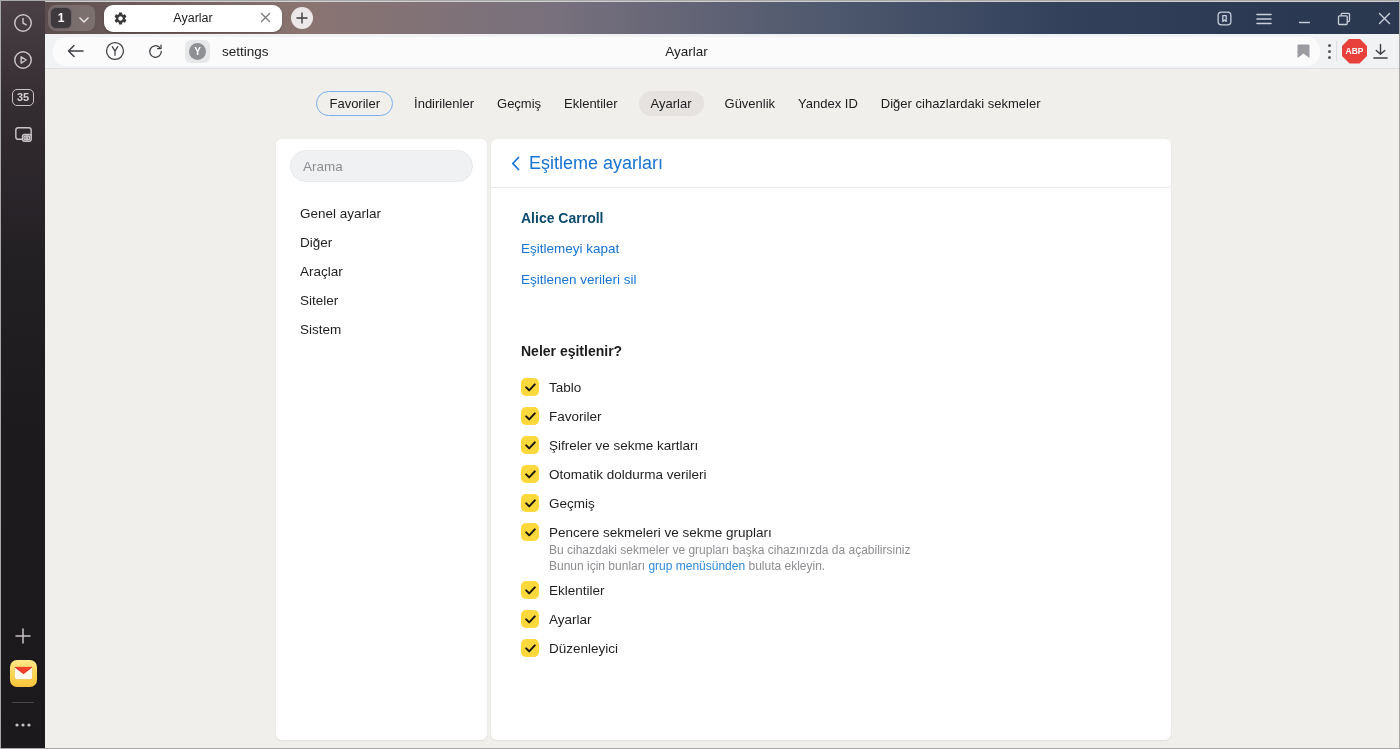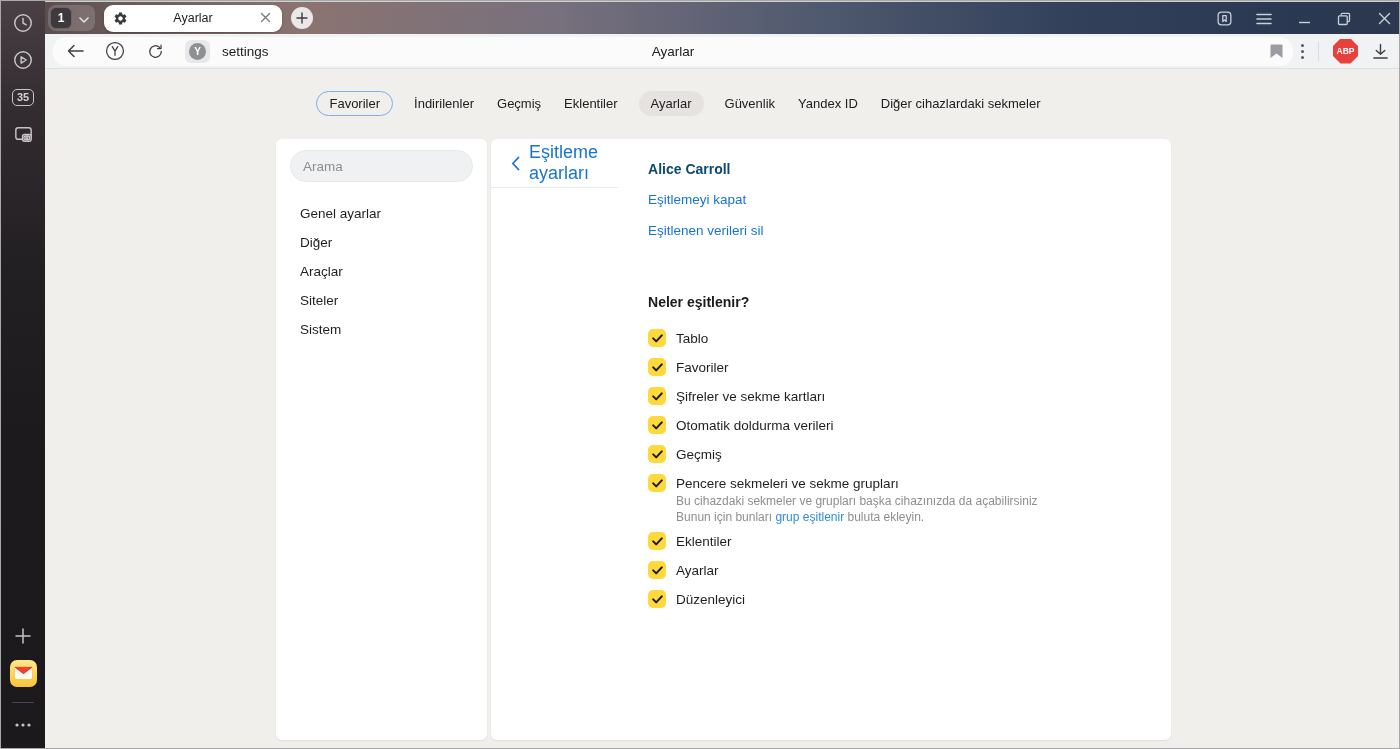--- a/index.html
+++ b/index.html
@@ -60,21 +60,21 @@
     width:20px; margin-right:20px; cursor:pointer; }
   .favicon-chip { width:25px; height:23px; background:#e7e8ea; border-radius:6px;
     display:flex; align-items:center; justify-content:center; margin-right:12px; }
   .favicon-circle { width:17px; height:17px; border-radius:50%; background:#8f9094;
     color:#fff; font-size:10px; font-weight:bold; display:flex; align-items:center;
     justify-content:center; }
   .url-text { font-size:13.5px; color:#202022; }
   .center-title { position:absolute; left:0; right:0; text-align:center; font-size:13.5px;
     color:#202022; pointer-events:none; }
   .bookmark-flag { margin-left:auto; color:#9b9ba1; display:flex; cursor:pointer; }
-  .tb-right { display:flex; align-items:center; gap:14px; }
+  .tb-right { display:flex; align-items:center; gap:5px; }
   .kebab { color:#5a5a5e; font-size:14px; letter-spacing:0; line-height:4px; cursor:pointer;
     display:flex; flex-direction:column; align-items:center; gap:3px; }
   .kebab i { width:3px; height:3px; border-radius:50%; background:#5a5a5e; display:block; }
   .tb-divider { width:1px; height:20px; background:#dcdcde; }
   .abp-badge { width:25px; height:25px; background:#e8413c; color:#fff; font-size:8.5px;
     font-weight:bold; display:flex; align-items:center; justify-content:center; cursor:pointer;
     clip-path:polygon(30% 0,70% 0,100% 30%,100% 70%,70% 100%,30% 100%,0 70%,0 30%); }
   .dl-icon { color:#3f3f44; display:flex; cursor:pointer; }
 
   
@@ -89,21 +89,21 @@
     box-shadow:0 1px 2px rgba(0,0,0,0.07); }
   .nav-card { left:231px; width:211px; padding:11px 14px 0; }
   .search-input { width:100%; height:32px; background:#f0f1f2; border:1px solid #e7e8ea;
     border-radius:16px; padding:0 12px; font-size:13.5px; color:#202022; outline:none;
     font-family:"Liberation Sans", sans-serif; }
   .search-input::placeholder { color:#8d8d92; }
   .nav-list { margin-top:17px;text-align:right; }
   .nav-item { height:29px; display:flex; align-items:center; padding-left:10px;
     font-size:13.5px; color:#1f1f21; cursor:pointer; border-radius:6px; }
 
-  .sync-card { left:446px; width:680px; display:flex; flex-direction:row; }
+  .sync-card { left:446px; width:680px; display:flex; flex-direction:column; }
   .sync-header { height:49px; flex:0 0 49px; display:flex; align-items:center;
     padding:0 20px; border-bottom:1px solid #ebebed; }
   .back-chev { color:#1674d4; display:flex; margin-right:9px; cursor:pointer; }
   .sync-title { font-size:18px; color:#1674d4; cursor:pointer; }
   .sync-body { padding:22px 30px 0; overflow:hidden; }
   .account-name { font-size:14px; font-weight:bold; color:#0c4a6e; line-height:16px;
     margin-bottom:13px; }
   .sync-link { display:inline-block; font-size:13.5px; color:#1674d4; line-height:16px;
     margin-bottom:13px; cursor:pointer; text-decoration:none; }
   .section-title { font-size:14px; font-weight:bold; color:#1b1b1d; line-height:16px;
@@ -366,21 +366,21 @@
           <div class="check-row" style="margin-bottom:0;">
             <span class="checkbox">
               <svg width="11" height="9" viewBox="0 0 11 9" fill="none" stroke="#19180f" stroke-width="2">
                   <path d="M1.2 4.4l3 3 5.6-6" stroke-linecap="round" stroke-linejoin="round"></path>
                 </svg>
             </span>
             <span class="check-label">Pencere sekmeleri ve sekme grupları</span>
           </div>
           <div class="check-desc">
             <span>Bu cihazdaki sekmeler ve grupları başka cihazınızda da açabilirsiniz</span><br>
-            <span>Bunun için bunları </span><a>grup eşitlenir</a><span> buluta ekleyin.</span>
+            <span>Bunun için bunları </span><a>grup menüsünden</a><span> buluta ekleyin.</span>
           </div>
 
           <div class="check-row">
             <span class="checkbox">
               <svg width="11" height="9" viewBox="0 0 11 9" fill="none" stroke="#19180f" stroke-width="2">
                   <path d="M1.2 4.4l3 3 5.6-6" stroke-linecap="round" stroke-linejoin="round"></path>
                 </svg>
             </span>
             <span class="check-label">Eklentiler</span>
           </div>

